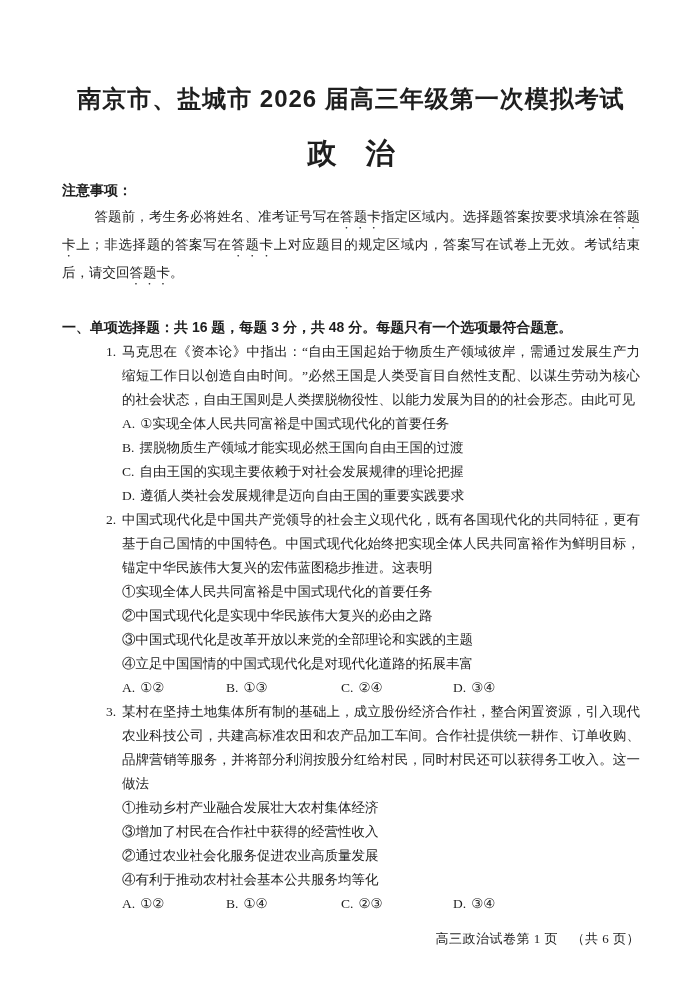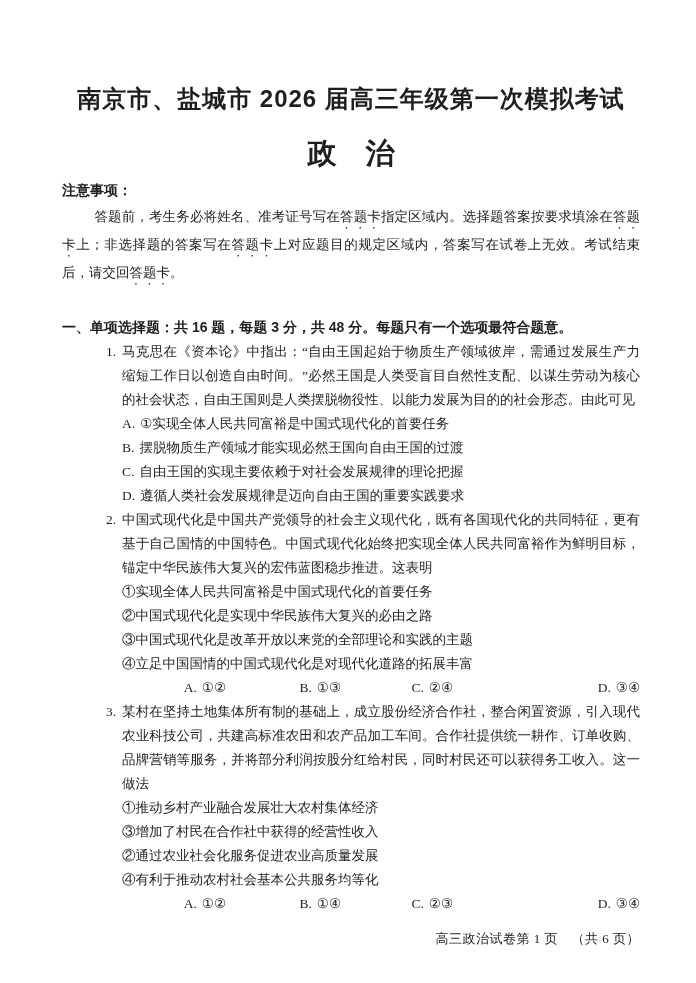--- a/index.html
+++ b/index.html
@@ -75,21 +75,20 @@
     width: 16px;
     flex-shrink: 0;
   }
   .qbody { width: 528px; }
   .stem { text-align: justify; }
   .option { white-space: nowrap; }
   .olabel { margin-right: 5px; }
   .options-row {
     display: grid;
     grid-template-columns: 104px 115px 112px 1fr;
-    text-align: right;
   }
   .page-footer {
     font-size: 13px;
     line-height: 20px;
     text-align: right;
     margin-top: 13px;
     letter-spacing: 0.5px;
   }
 </style>
 </head>

